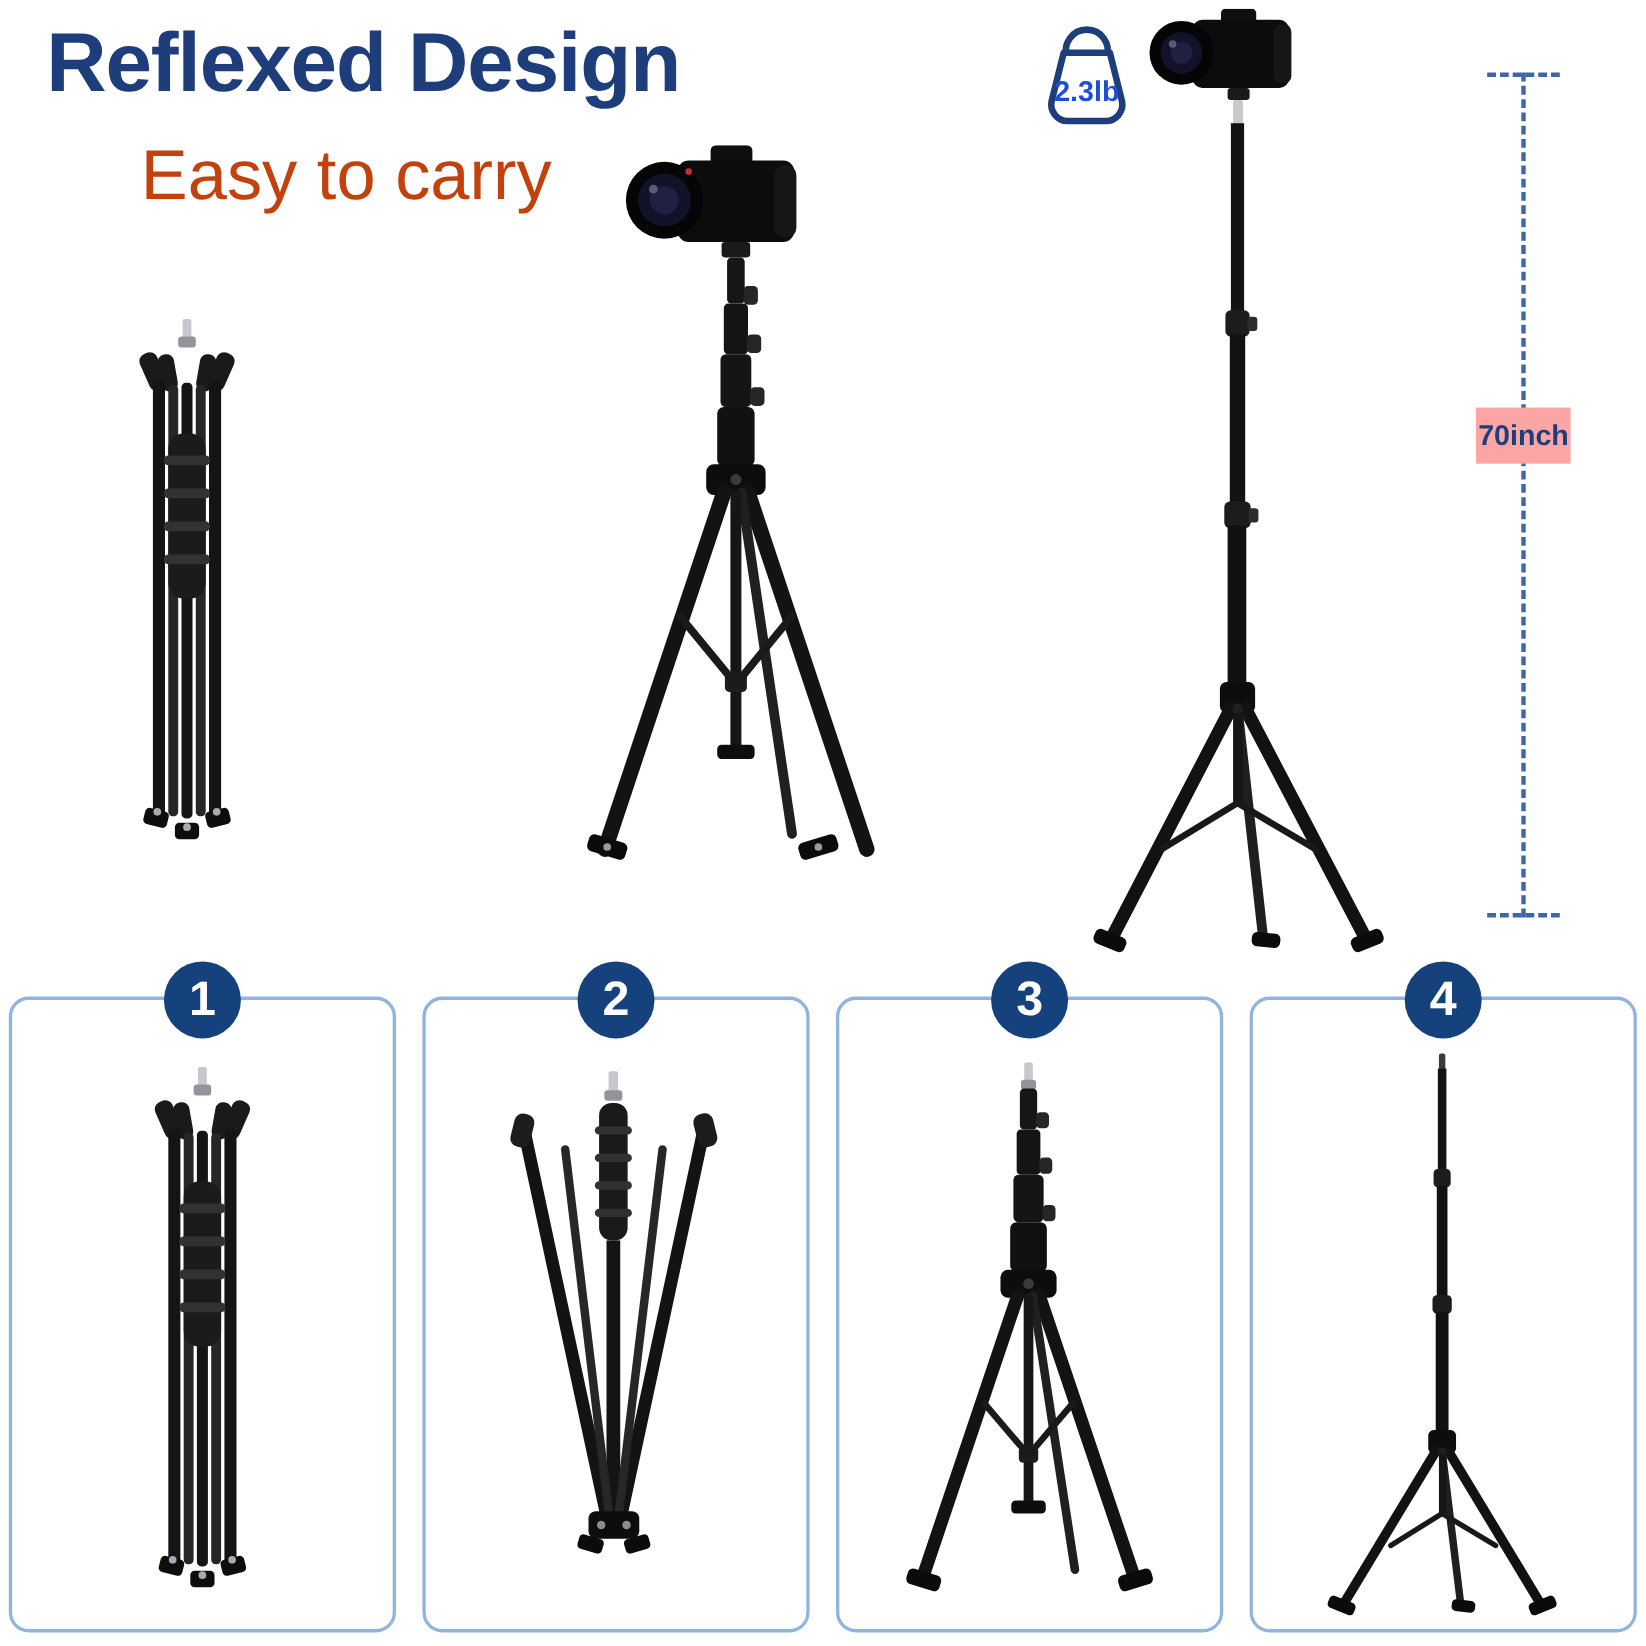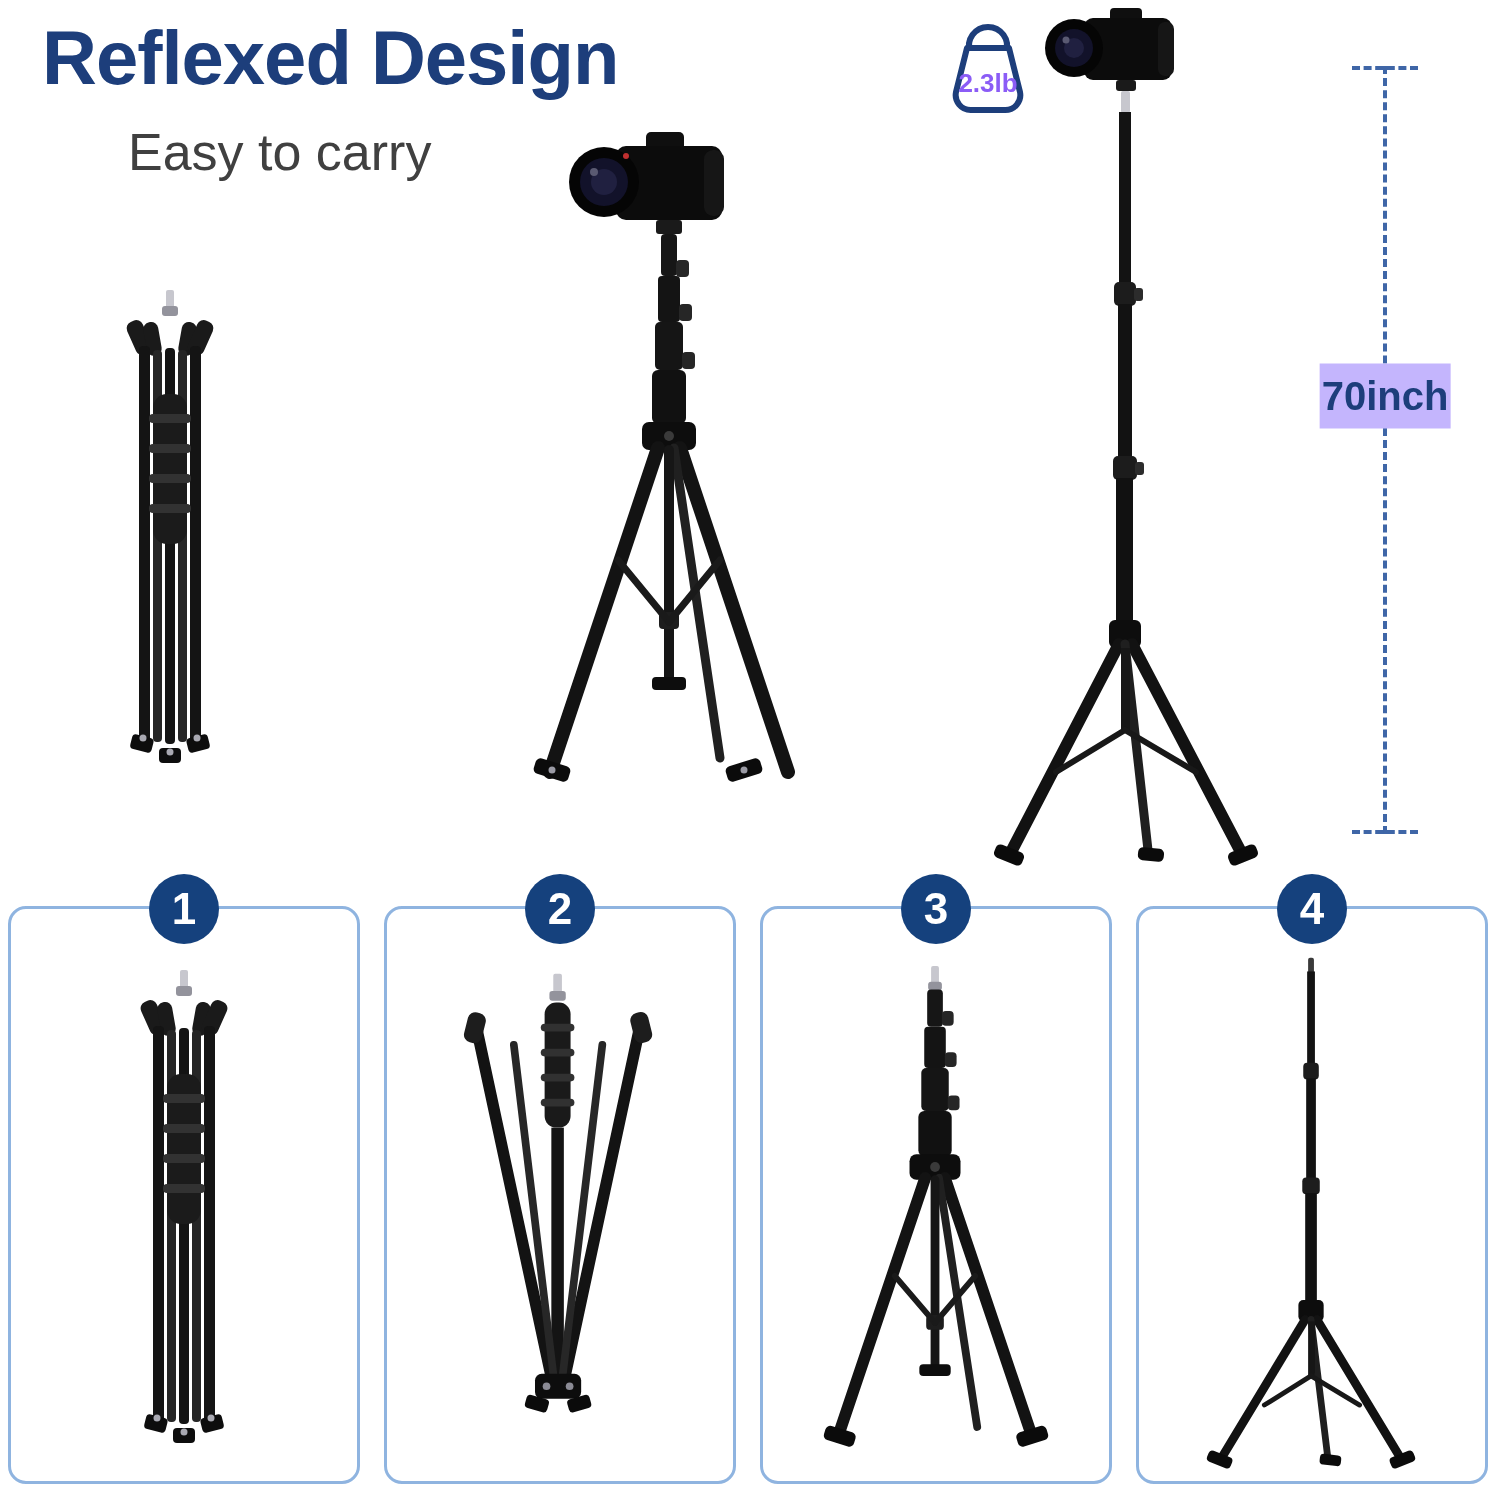--- a/index.html
+++ b/index.html
@@ -1,41 +1,41 @@
 <!DOCTYPE html>
 <html><head>
 <meta charset="utf-8">
 <style>
   html,body{margin:0;padding:0;background:#ffffff;}
   .stage{position:relative;width:1496px;height:1496px;background:#ffffff;overflow:hidden;
          font-family:"Liberation Sans",sans-serif;color:#1d3e7b;}
 
   .title{position:absolute;left:42px;top:14px;margin:0;font-size:76px;font-weight:800;
          letter-spacing:-1px;color:#1d3e7b;}
-  .subtitle{position:absolute;left:128px;top:122px;font-size:52px;font-weight:500;color:#404040;}
+  .subtitle{position:absolute;left:128px;top:122px;font-size:64px;font-weight:500;color:#c2410c;}
 
   .fig{position:absolute;}
   .fig svg{display:block;width:100%;height:100%;}
 
   
   .measure{position:absolute;}
   .measure .vline{position:absolute;left:50%;top:0;bottom:0;width:0;
                   border-left:4px dashed #3f66a7;margin-left:-2px;}
   .measure .tick{position:absolute;left:4px;right:4px;height:0;border-top:4px dashed #3f66a7;}
   .measure .tick-top{top:0;}
   .measure .tick-bottom{bottom:0;}
   .measure .mlabel{position:absolute;left:50%;transform:translate(-50%,-50%);
-                   background:#c4b5fd;padding:10px 2px;font-size:40px;font-weight:bold;
+                   background:#fca5a5;padding:10px 2px;font-size:26px;font-weight:bold;
                    color:#1d3e7b;white-space:nowrap;}
 
   
   .weight-badge{position:absolute;left:936px;top:10px;width:104px;height:112px;}
   .weight-badge svg{display:block;width:100%;height:100%;}
   .weight-label{position:absolute;left:0;right:0;top:58px;text-align:center;
-                font-size:26px;font-weight:bold;color:#8b5cf6;}
+                font-size:26px;font-weight:bold;color:#1d4ed8;}
 
   
   .panel{position:absolute;top:906px;width:352px;height:578px;background:#ffffff;
          border:3px solid #8fb4e0;border-radius:18px;box-sizing:border-box;}
   .step-circle{position:absolute;top:874px;width:70px;height:70px;border-radius:50%;
                background:#15417d;color:#ffffff;display:flex;align-items:center;
                justify-content:center;font-size:44px;font-weight:bold;z-index:3;}
 </style>
 </head>
 <body>

